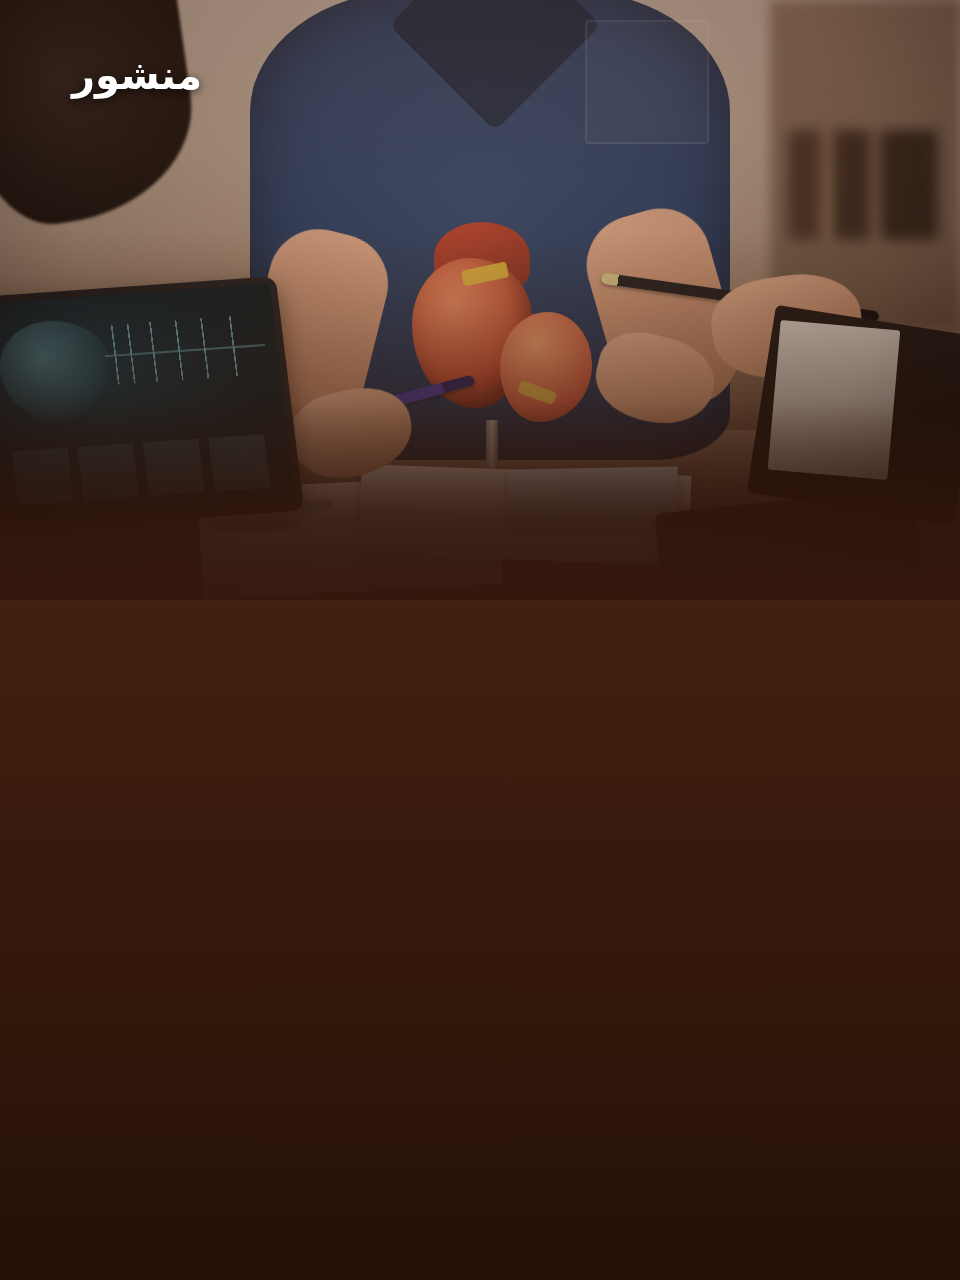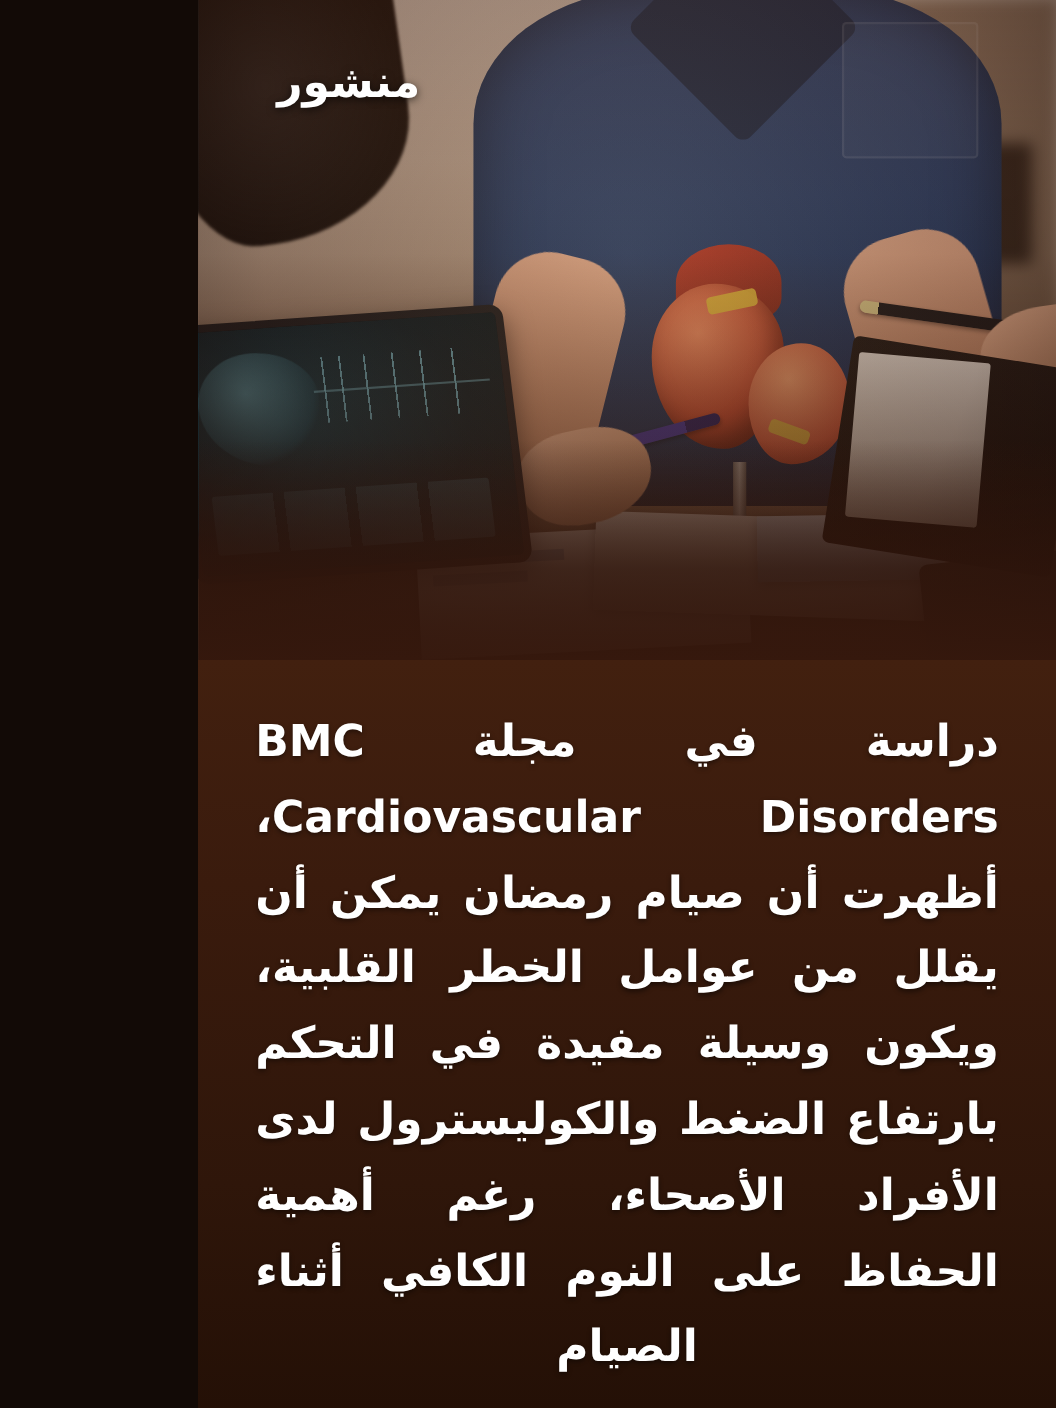--- a/index.html
+++ b/index.html
@@ -2,21 +2,21 @@
 <html lang="ar" dir="rtl"><head>
 <meta charset="utf-8">
 <style>
   html, body {
     margin: 0;
     padding: 0;
     background: #120a06;
   }
   .card {
     position: relative;
-    width: 780px;
+    width: 960px;
     height: 1280px;
     overflow: hidden;
     background: #15803d;
     font-family: "DejaVu Sans", "Liberation Sans", sans-serif;
     margin-left: 44px;
   }
 
   
   .photo {
     position: absolute;
@@ -374,17 +374,16 @@
     <div class="grade"></div>
     <div class="photo-fade"></div>
   </div>
 
   <div class="logo">
     <span class="logo-text">منشور</span>
   </div>
 
   <div class="panel">
     <div class="panel-inner">
-      <p class="body-text">دراسة في مجلة ‎BMC Cardiovascular Disorders‎، أظهرت أن صيام رمضان يمكن أن يقلل من عوامل الخطر القلبية، ويكون وسيلة مفيدة في التحكم بارتفاع الضغط والكوليسترول لدى الأفراد الأصحاء، رغم أهمية الحفاظ على النوم الكافي أثناء الصيام</p>
     </div>
   </div>
 
 </div>
 
 </body></html>

